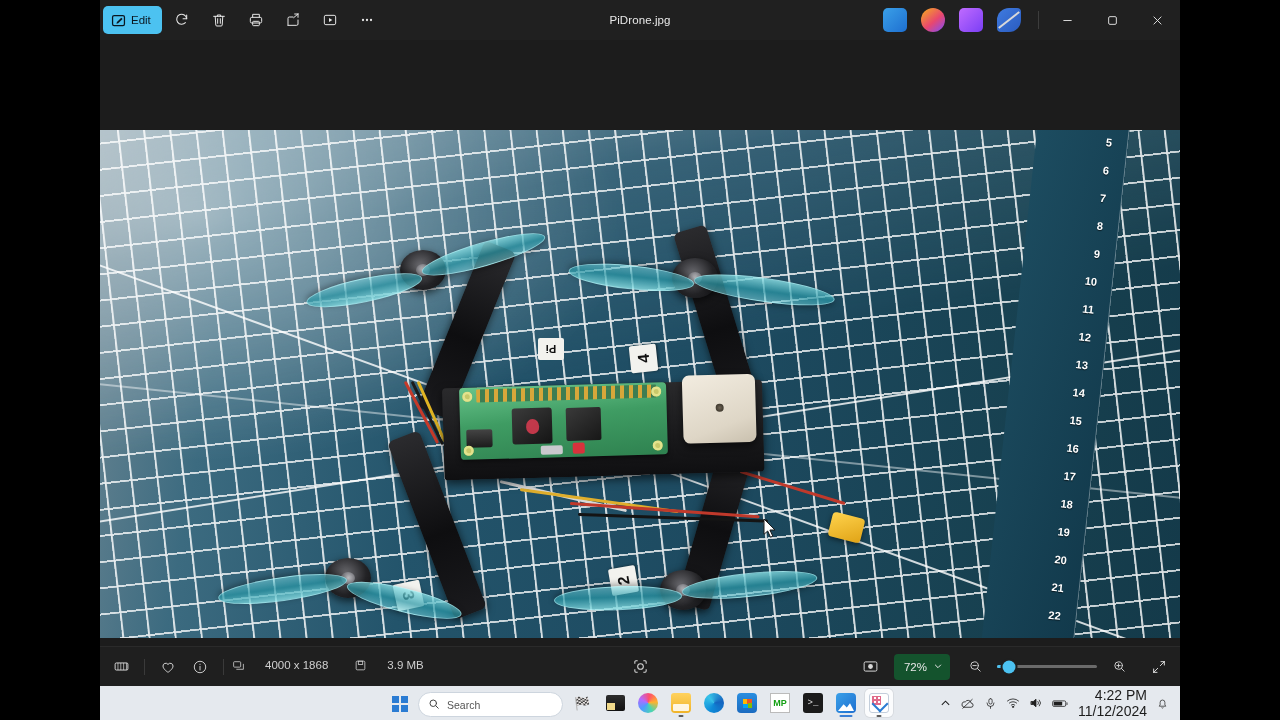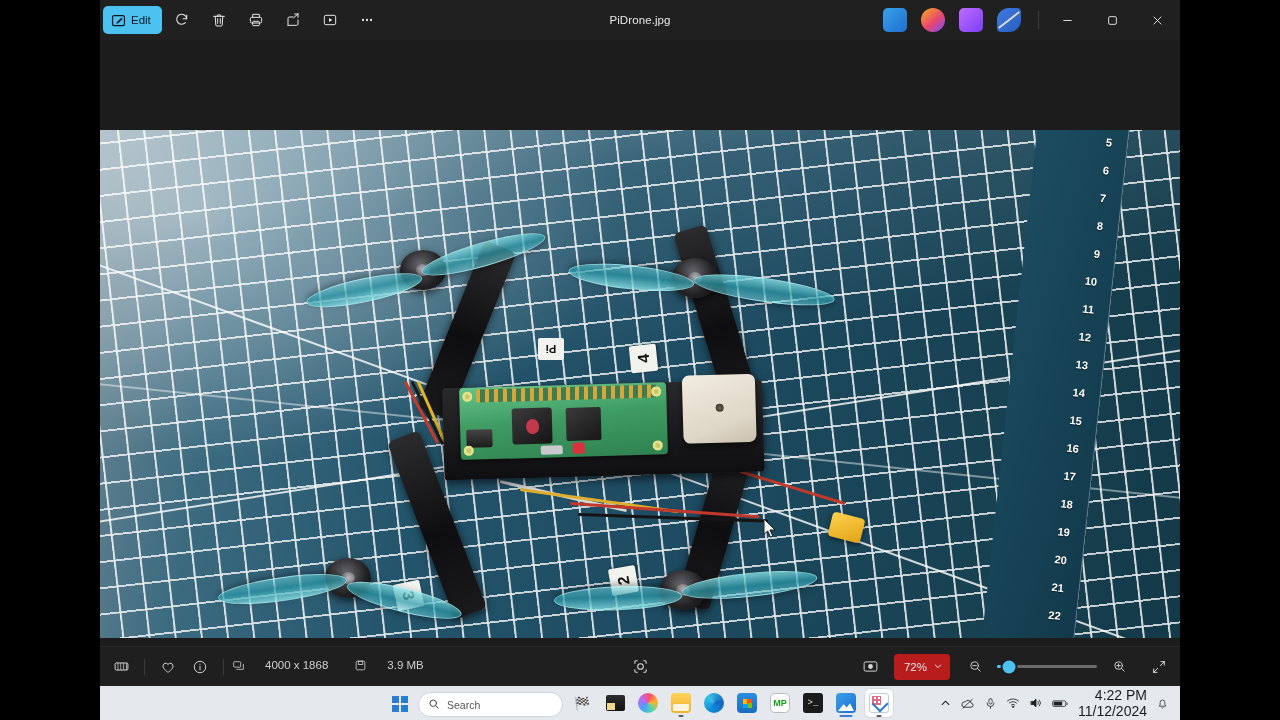--- a/index.html
+++ b/index.html
@@ -273,21 +273,21 @@
     width:30px; height:28px; display:flex; align-items:center; justify-content:center;
     color:#d8d8d8; border-radius:4px; cursor:pointer;
   }
   .sb-div { width:1px; height:16px; background:#3a3a3a; margin:0 6px; }
   .sb-meta { display:flex; align-items:flex-start; gap:20px; color:#cfcfcf; font-size:11.5px; }
   #sb-center { position:absolute; left:0; right:0; display:flex; justify-content:center; }
   #sb-right { margin-left:auto; display:flex; align-items:center; gap:4px; padding-right:6px; z-index:2;}
 
   .zoom-pill {
     display:flex; align-items:center; gap:6px; height:26px; padding:0 7px 0 10px;
-    background:#b91c1c; border-radius:4px; color:#e8e8e8; font-size:11.5px;
+    background:#14532d; border-radius:4px; color:#e8e8e8; font-size:11.5px;
     cursor:pointer; margin-left:4px;
   }
   .slider-wrap { display:flex; align-items:center; gap:7px; margin: 0 6px; }
   .track {
     position:relative; width:100px; height:3px; background:#6a6a6a; border-radius:2px;
   }
   .track .fill { position:absolute; left:0; top:0; height:3px; width:14px;
                  background:#4cc2f1; border-radius:2px; }
   .track .knob {
     position:absolute; left:12px; top:50%; transform:translate(-50%,-50%);
@@ -342,21 +342,21 @@
   .ic-folder::after{content:"";position:absolute;left:2px;bottom:2px;right:2px;height:7px;
                     background:#fff;opacity:.85;border-radius:1px;}
   .ic-edge { border-radius:50%;
              background: conic-gradient(from 200deg,#0e8ad8,#37c2e8,#1565c0,#0e8ad8); }
   .ic-store { background: linear-gradient(#2a8ee0,#1b6bc0); border-radius:4px;
               display:flex;align-items:center;justify-content:center; }
   .ic-store::after{content:"";width:9px;height:9px;
     background:conic-gradient(#f35325 0 25%,#81bc06 0 50%,#05a6f0 0 75%,#ffb900 0);}
   .ic-copilot { border-radius:50%;
     background: conic-gradient(from 10deg,#ff4d6d,#ffb22e,#4ad6b0,#4d9dff,#b36bff,#ff4d6d); }
-  .ic-mp { background:#fff; border:1px solid #bbb; border-radius:5px; color:#15a015;
+  .ic-mp { background:#fff; border:1px solid #bbb; border-radius:0; color:#15a015;
            font-size:9px; font-weight:bold; display:flex; align-items:center;
            justify-content:center; font-family:"Liberation Sans",sans-serif; }
   .ic-photos { background: linear-gradient(135deg,#3aa0e8,#1e6fd0); border-radius:4px;
                position:relative; overflow:hidden; }
   .ic-photos::after{content:"";position:absolute;left:2px;bottom:2px;width:16px;height:9px;
     background:#fff;clip-path:polygon(0 100%,35% 25%,55% 60%,75% 15%,100% 100%);}
   .ic-snip { background:#fff; border:1px solid #c3cedb; border-radius:3px; position:relative; }
   .ic-snip::before{content:"";position:absolute;left:2px;top:2px;width:9px;height:9px;
     background:repeating-linear-gradient(90deg,#e06a8a 0 2px,transparent 2px 4px),
                repeating-linear-gradient(0deg,#e06a8a 0 2px,transparent 2px 4px);}

